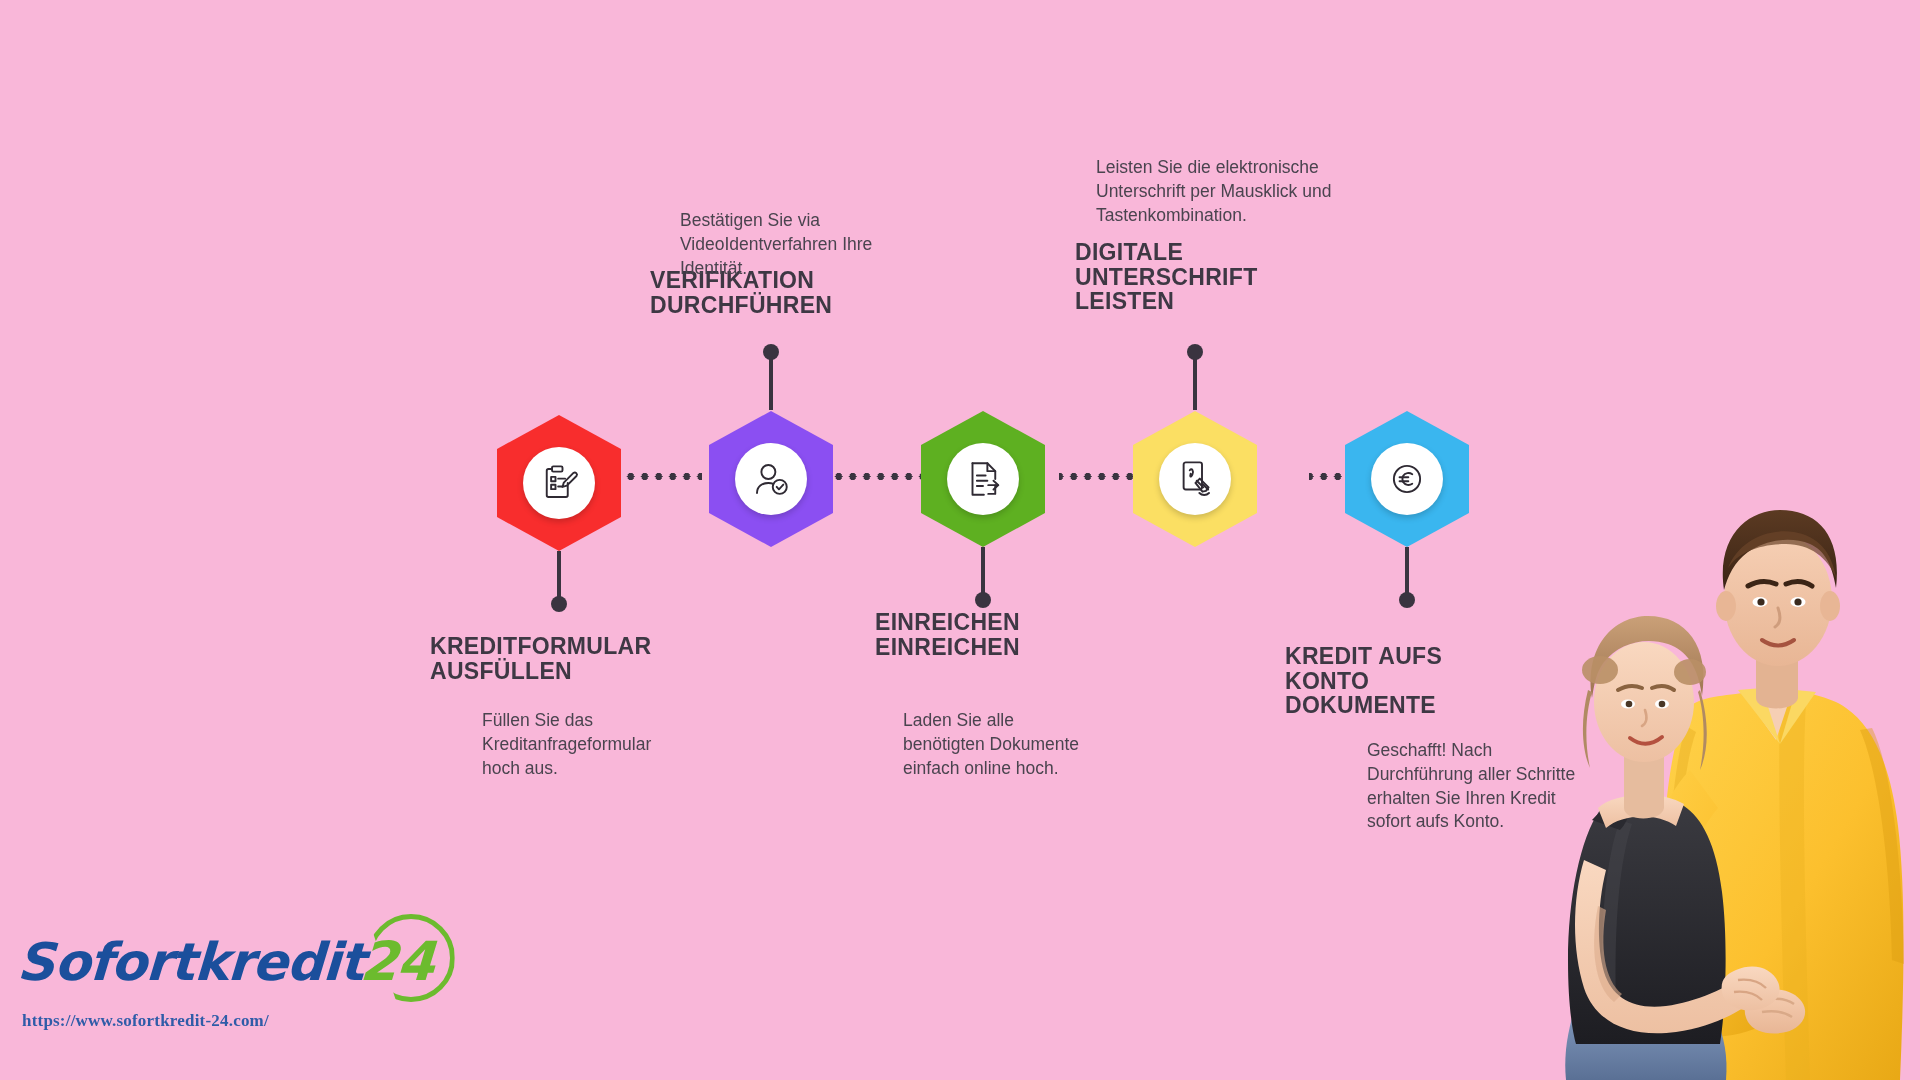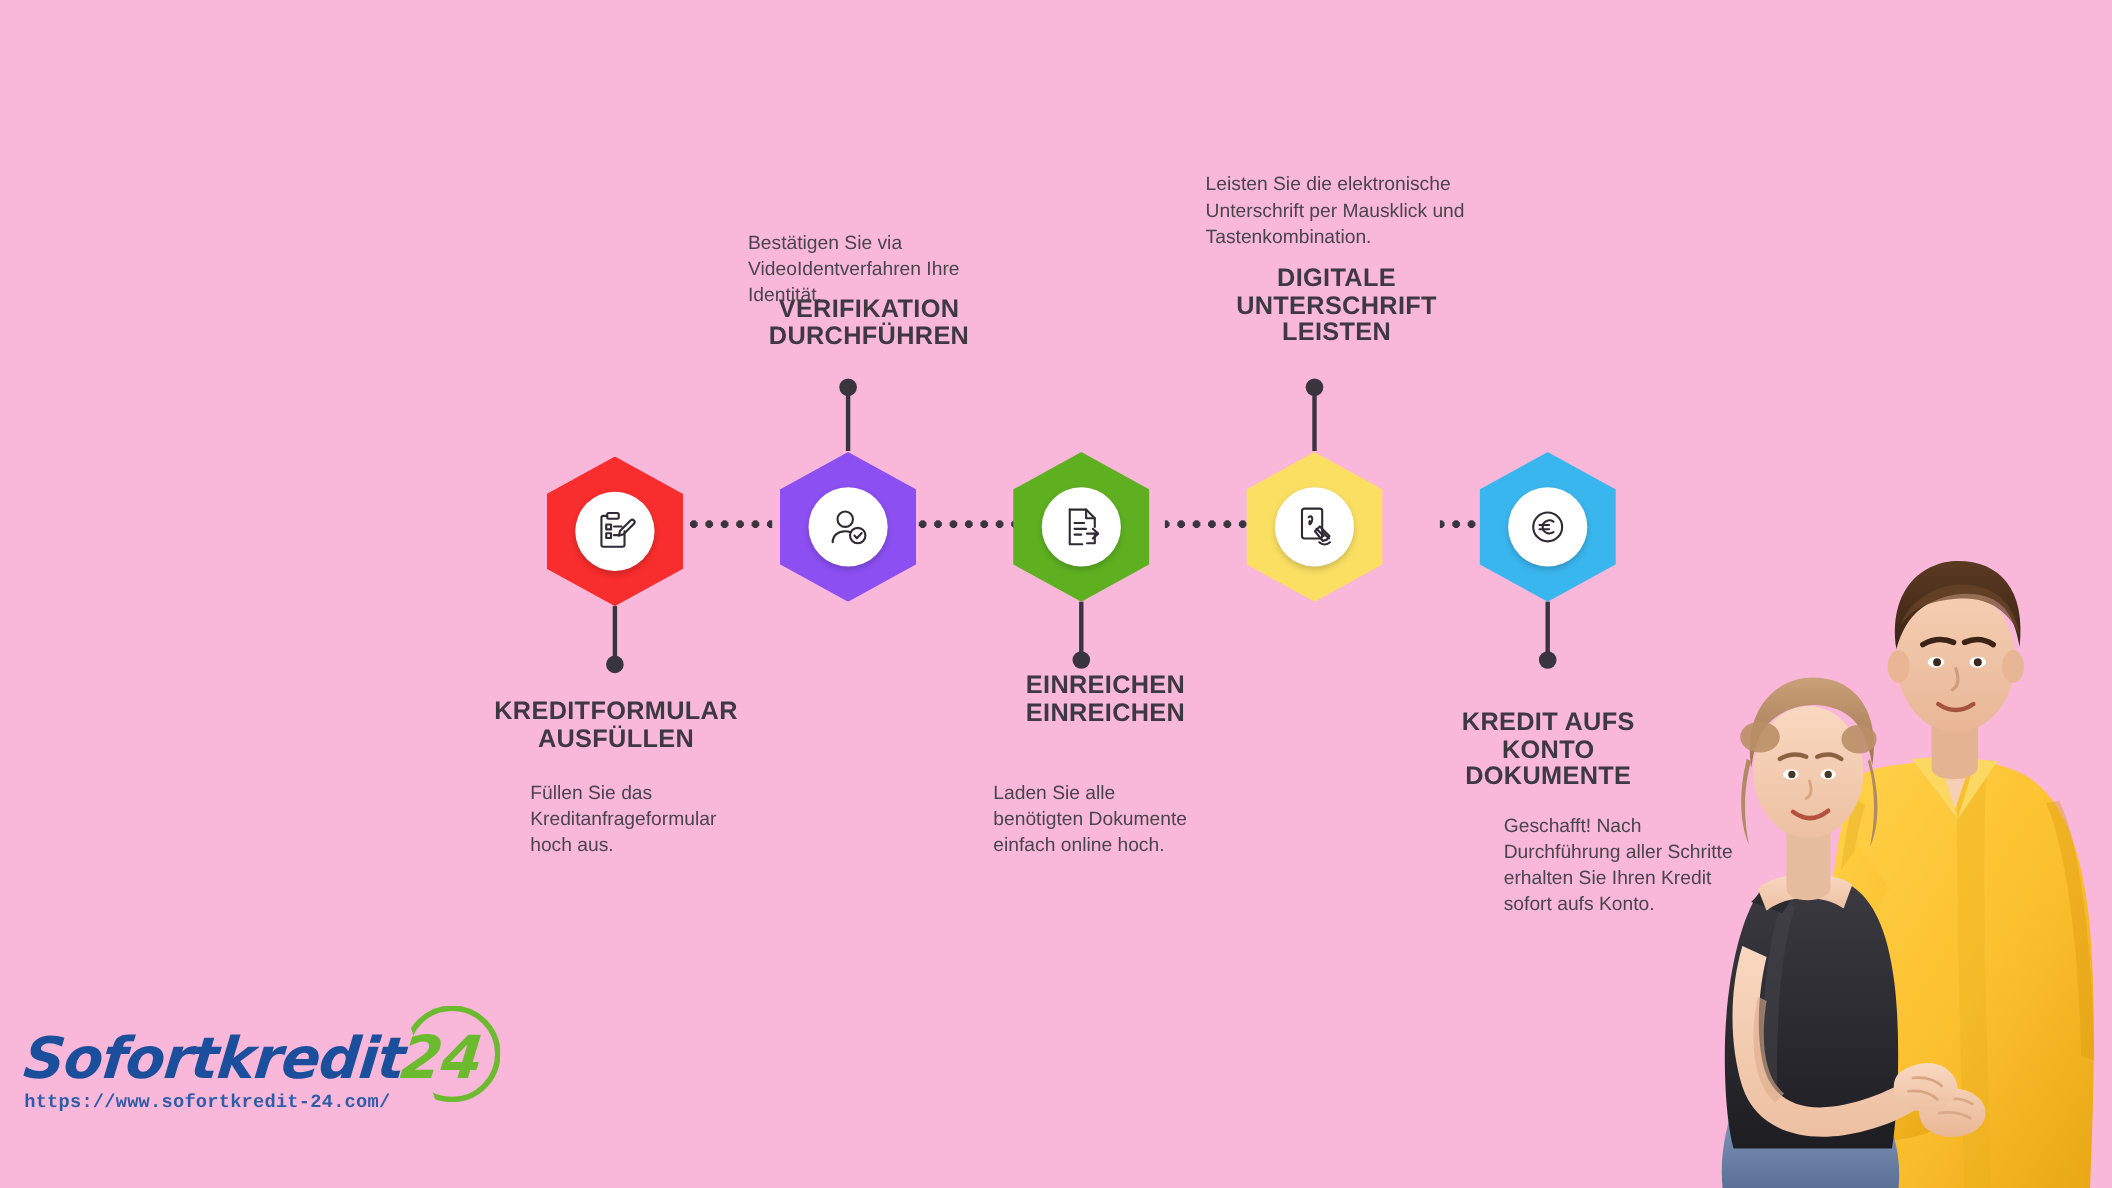--- a/index.html
+++ b/index.html
@@ -66,21 +66,21 @@
     line-height:1.07;
     letter-spacing:0.3px;
     color:#3e3844;
   }
   .step-desc {
     font-size:17.5px;
     line-height:1.36;
     color:#4a444f;
     margin-top:24px;
   }
-  .center  { text-align:center; }
+  .center  { text-align:left; }
   .leftal  { text-align:left; }
 
   
   #logo { position:absolute; left:22px; top:930px; z-index:5; }
   .logo-row { position:relative; display:flex; align-items:baseline; }
   .logo-word {
     font-family:"DejaVu Sans", sans-serif;
     font-weight:bold;
     font-size:52px;
     color:#1b4f9c;
@@ -101,21 +101,22 @@
   .logo-ring {
     position:absolute;
     right:-16px; top:-16px;
     width:88px; height:88px;
     border:5px solid #6cbb2e;
     border-radius:50%;
     border-top-color:#6cbb2e;
     clip-path:polygon(0 0, 100% 0, 100% 100%, 34% 100%);
   }
   #logo-url {
-    font-family:Liberation Mono, monospace;
+    margin-top:18px;
+    font-family:Liberation Serif, serif;
     font-weight:bold;
     font-size:17px;
     color:#2f5ca8;
     letter-spacing:0.2px;
   }
 
   
   #photo {
     position:absolute; right:0; bottom:0;
     width:440px; height:640px;

